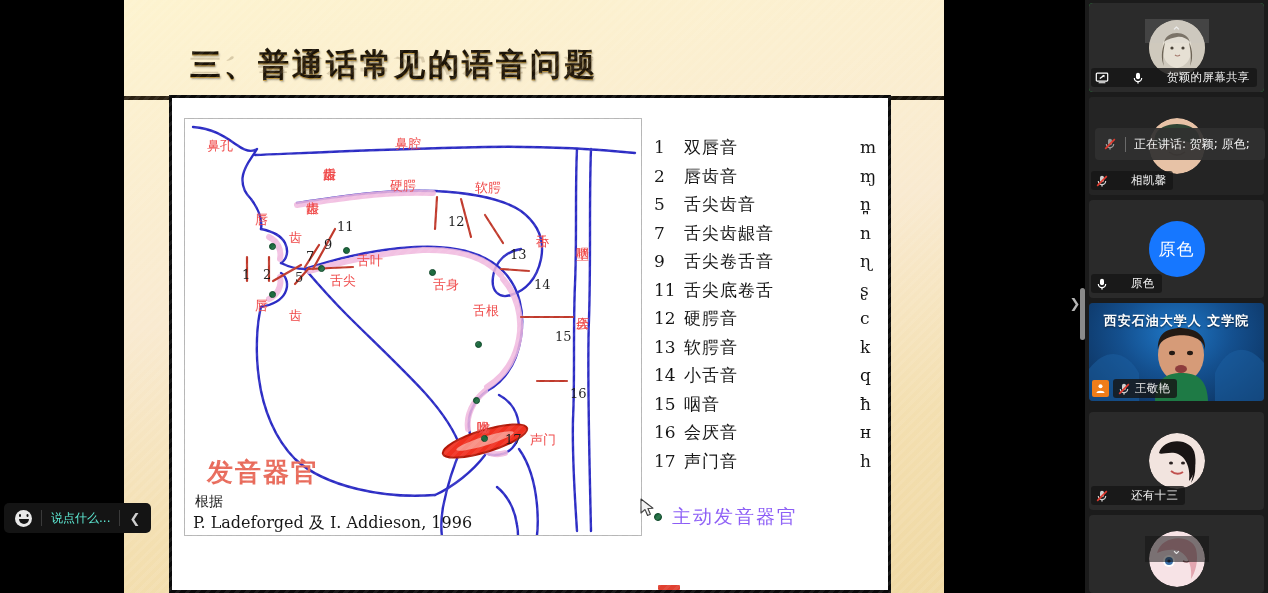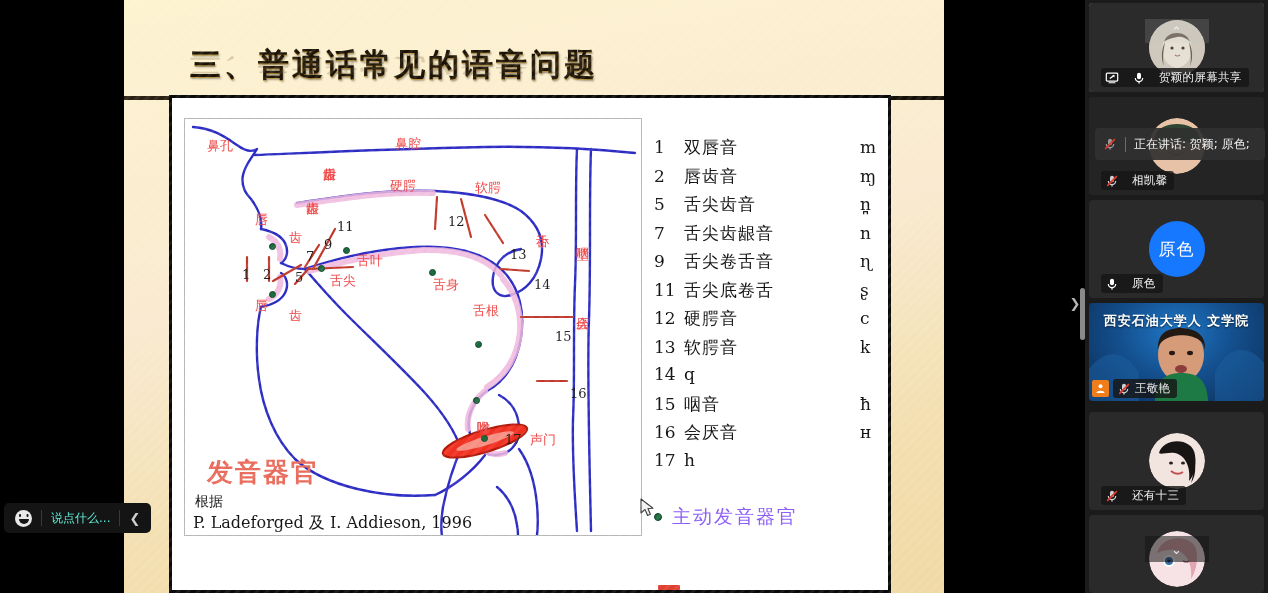--- a/index.html
+++ b/index.html
@@ -165,22 +165,22 @@
     background: #2a2a2a; border-radius: 4px; overflow: hidden;
   }
   .tile.active { outline: 2px solid #27c24c; outline-offset: -2px; }
   .tile-media { position: absolute; inset: 0; overflow: hidden; }
   .avatar {
     position: absolute; left: 50%; top: 50%; transform: translate(-50%,-50%);
     width: 52px; height: 52px; border-radius: 50%; overflow: hidden;
   }
   .avatar.big { width: 56px; height: 56px; }
   .badge-row {
-    position: absolute; left: 12px; bottom: 5px; display: flex; align-items: center;
-    gap: 13px; background: rgba(22,22,22,.82); border-radius: 3px;
+    position: absolute; left: 2px; bottom: 5px; display: flex; align-items: center;
+    gap: 22px; background: rgba(22,22,22,.82); border-radius: 3px;
     padding: 2px 7px 2px 4px; height: 19px;
   }
   .badge-name {
     font-size: 11.5px; color: #f0f0f0; font-family: "DejaVu Sans", sans-serif;
     white-space: nowrap; letter-spacing: .3px;
   }
   .ico { width: 14px; height: 14px; display: block; }
 
   
   #speaking-toast {
@@ -403,34 +403,36 @@
                 <span class="list-cn">硬腭音</span>
                 <span class="list-sym">c</span>
               </div>
               <div class="list-row">
                 <span class="list-num">13</span>
                 <span class="list-cn">软腭音</span>
                 <span class="list-sym">k</span>
               </div>
               <div class="list-row">
                 <span class="list-num">14</span>
+                <span class="list-cn">小舌音</span>
                 <span class="list-sym">q</span>
               </div>
               <div class="list-row">
                 <span class="list-num">15</span>
                 <span class="list-cn">咽音</span>
                 <span class="list-sym">ħ</span>
               </div>
               <div class="list-row">
                 <span class="list-num">16</span>
                 <span class="list-cn">会厌音</span>
                 <span class="list-sym">ʜ</span>
               </div>
               <div class="list-row">
                 <span class="list-num">17</span>
+                <span class="list-cn">声门音</span>
                 <span class="list-sym">h</span>
               </div>
             </div>
 
           <div id="active-organ">
             <span class="ao-dot"></span>
             <span class="ao-text">主动发音器官</span>
           </div>
           <svg id="cursor-arrow" width="16" height="20" viewBox="0 0 16 20">
             <path d="M1 1 L1 15 L5 11.5 L7.6 17.5 L10.4 16.2 L7.9 10.5 L13 10.2 Z" fill="#f2f2f2" stroke="#3a3a3a" stroke-width="1.1" stroke-linejoin="round"></path>

